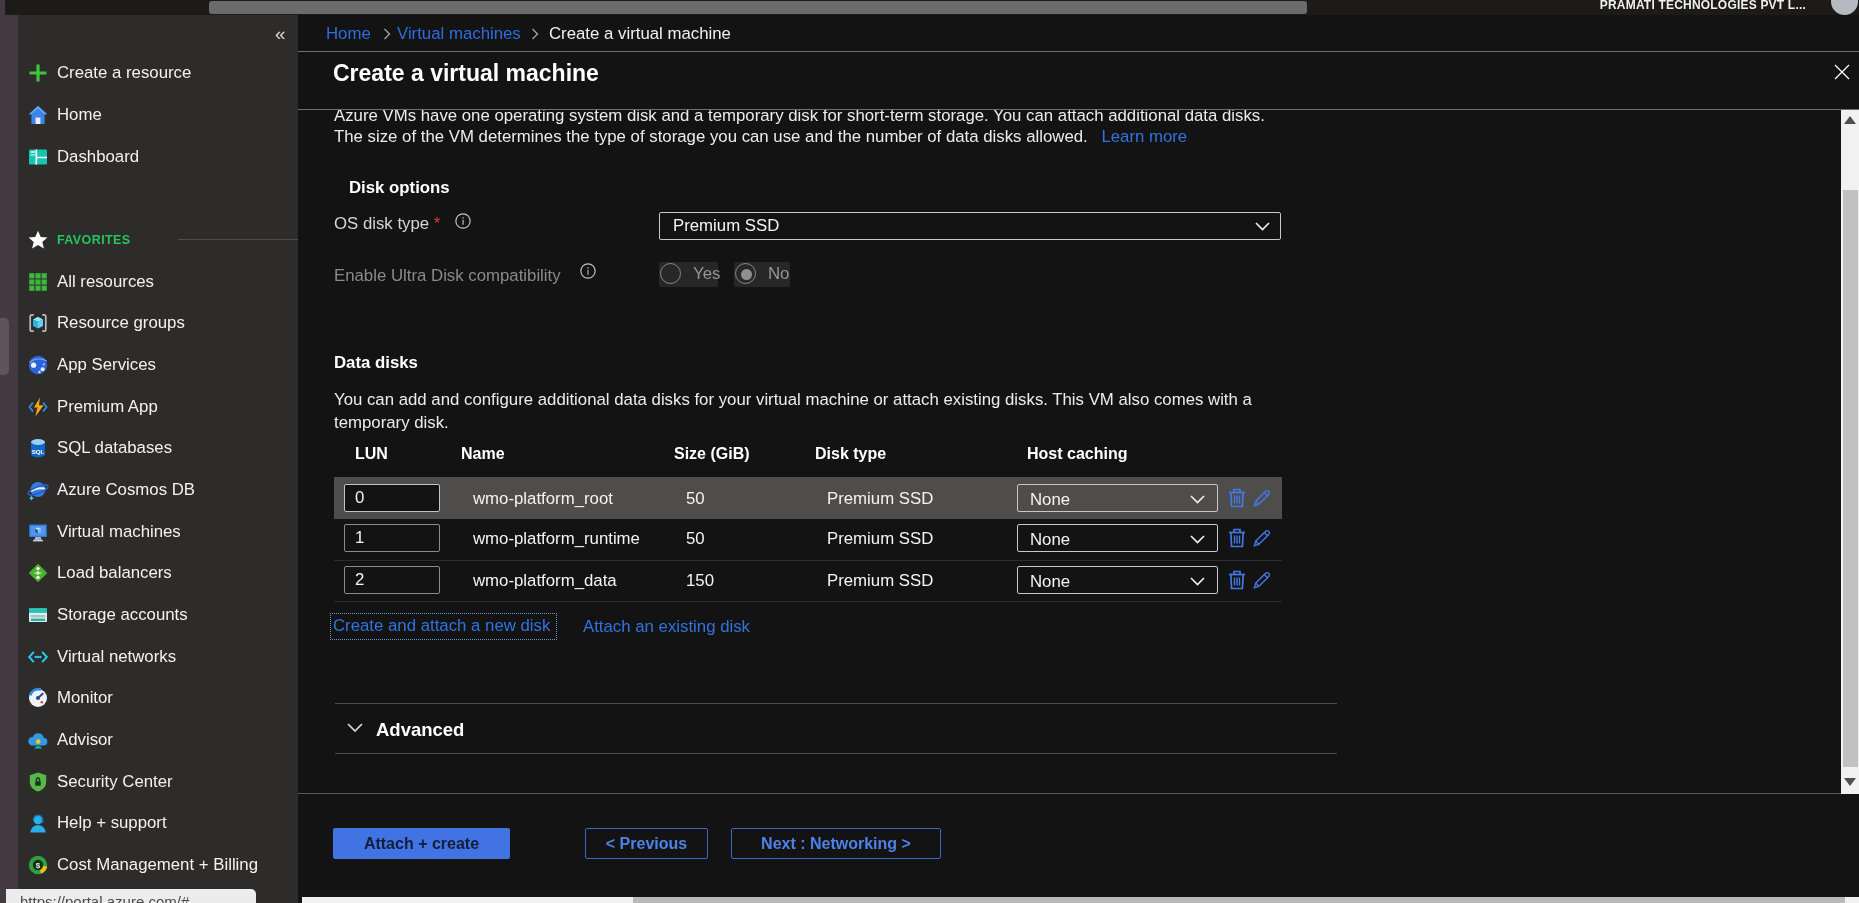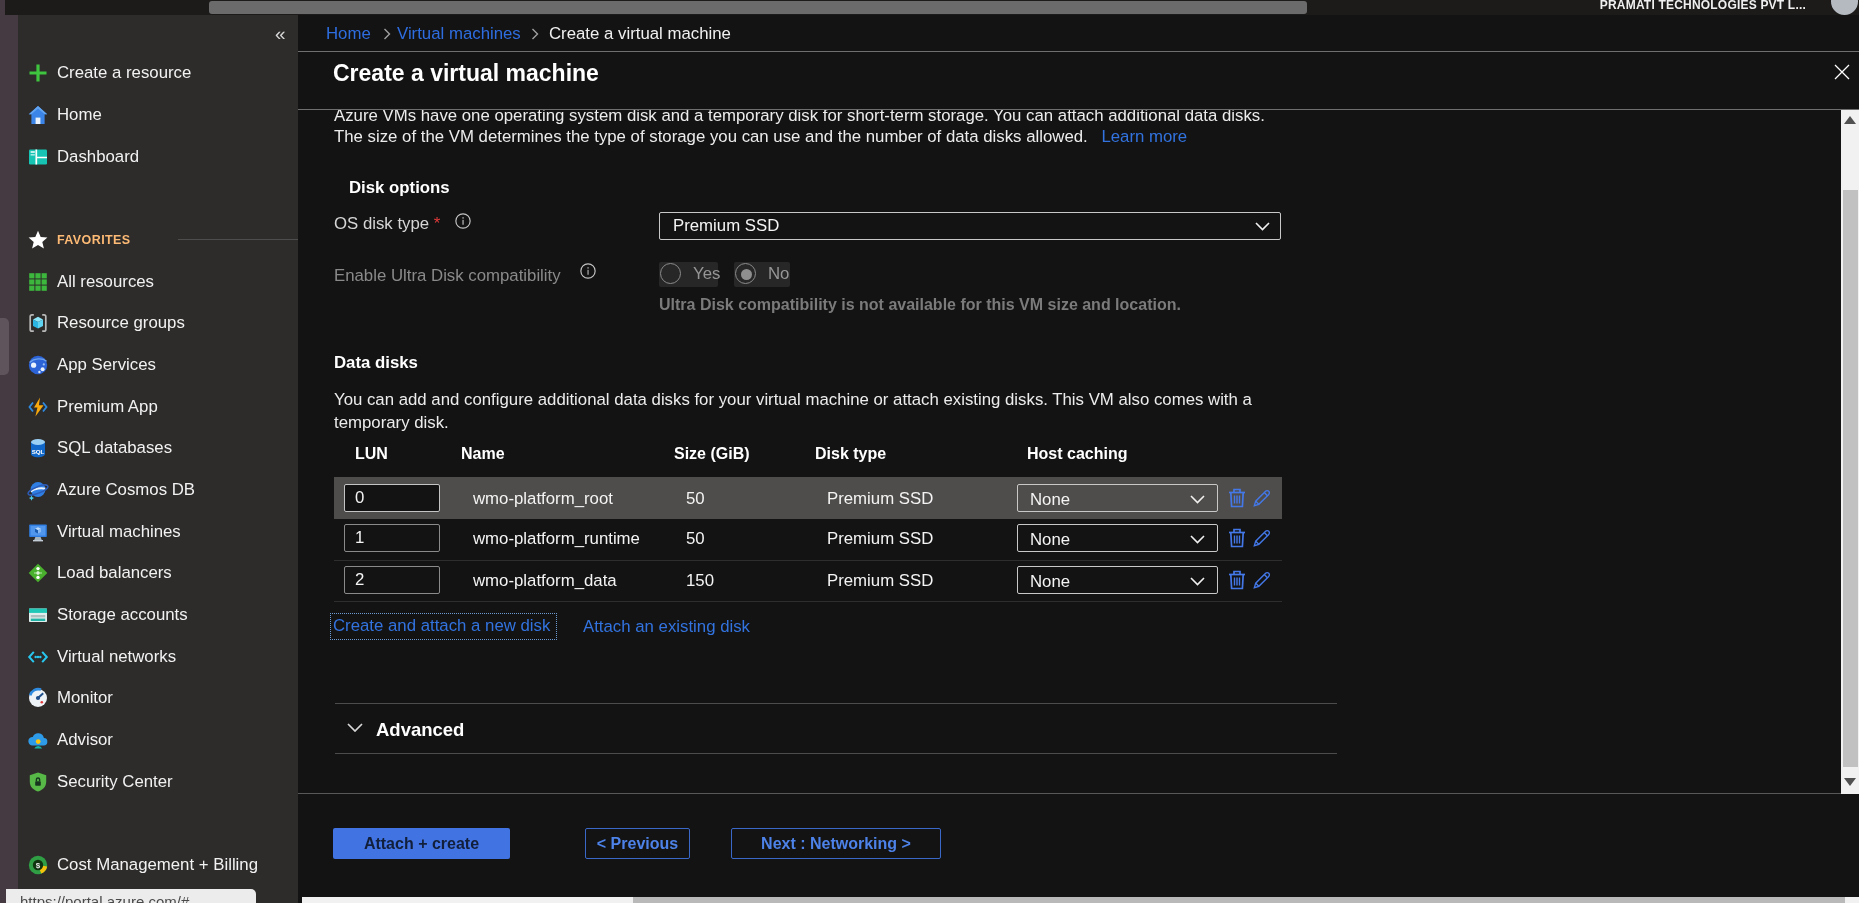--- a/index.html
+++ b/index.html
@@ -16,21 +16,21 @@
 #searchpill { left:204px; top:1px; width:1098px; height:13px; background:#6b6b6b; border-radius:3px; }
 #tenant { right:53px; top:-2px; font-size:12px; color:#f0f0f0; font-weight:700; letter-spacing:0.2px; }
 #avatar { left:1826px; top:-12px; width:27px; height:27px; border-radius:50%; background:#b5bac1; }
 
 
 #sidebar { left:18px; top:15px; width:280px; height:888px; background:#2d2c2b; }
 .collapse { left:257px; top:8px; color:#d8d8d8; font-size:19px; }
 .mitem { position:absolute; left:0; width:280px; height:42px; }
 .mitem .ic { position:absolute; left:9px; top:50%; margin-top:-11px; width:22px; height:22px; }
 .mitem .lb { position:absolute; left:39px; top:50%; transform:translateY(-50%); color:#f2f2f2; font-size:16.8px; white-space:nowrap; }
-.fav .lb { font-size:12.5px; font-weight:700; letter-spacing:0.4px; color:#fdba74; }
+.fav .lb { font-size:12.5px; font-weight:700; letter-spacing:0.4px; color:#22c55e; }
 .favline { left:160px; top:224px; width:138px; height:1px; background:#4d4d4d; }
 
 
 #statusurl { left:6px; top:889px; width:250px; height:22px; background:#ececec; border-radius:0 5px 0 0; color:#4a4a4a; font-size:15px; padding:4px 0 0 14px; white-space:nowrap; overflow:hidden; }
 
 
 #main { left:298px; top:15px; width:1561px; height:888px; background:#131313; }
 #crumbbar { left:0; top:0; width:1561px; height:36px; }
 .crumb { position:absolute; top:9px; font-size:16.8px; white-space:nowrap; }
 .clink { color:#2e6de0; }
@@ -65,21 +65,21 @@
 .hsel { position:absolute; left:719px; width:201px; height:28px; border:1px solid #c8c8c8; border-radius:2px; background:transparent; color:#f4f4f4; font-size:16.8px; }
 .icbtn { position:absolute; width:18px; height:20px; }
 
 
 .hr { position:absolute; left:37px; width:1002px; height:1px; background:#4c4c4c; }
 
 
 #pfoot { left:0; top:778px; width:1561px; height:110px; border-top:1px solid #585858; background:#131313; }
 .btn { position:absolute; top:34px; height:31px; border-radius:2px; font-size:16px; font-weight:700; text-align:center; }
 #btn1 { left:35px; width:177px; background:#4273e2; color:#121f3a; line-height:31px; }
-#btn2 { left:287px; width:105px; border:1px solid #3a68c8; color:#4d82e8; line-height:29px; background:#131313; }
+#btn2 { left:287px; width:123px; border:1px solid #3a68c8; color:#4d82e8; line-height:29px; background:#131313; }
 #btn3 { left:433px; width:210px; border:1px solid #3a68c8; color:#4d82e8; line-height:29px; background:#131313; }
 
 
 #vsb { left:1543px; top:95px; width:18px; height:684px; background:#f1f1f1; }
 #vthumb { left:1.5px; top:80px; width:15px; height:577px; background:#c1c1c1; }
 #hsb { left:4px; top:882px; width:1557px; height:6px; background:#f1f1f1; }
 #hthumb { left:331px; top:0; width:1212px; height:6px; background:#b9b9b9; }
 </style>
 </head>
 <body>
@@ -243,20 +243,29 @@
     <span class="lb">Advisor</span>
   </div>
   <div class="mitem" style="top:746px;">
     <svg class="ic" viewBox="0 0 22 22">
         <path d="M11 1.6 L19.2 4.2 V10.8 C19.2 15.8 15.7 19.1 11 20.6 C6.3 19.1 2.8 15.8 2.8 10.8 V4.2 Z" fill="#57b847"></path>
         <path d="M9.4 10.2 V8.6 A1.6 1.6 0 0 1 12.6 8.6 V10.2" stroke="#17331f" stroke-width="1.4" fill="none"></path>
         <rect x="8.2" y="10.2" width="5.6" height="4.6" rx="0.8" fill="#17331f"></rect>
       </svg>
     <span class="lb">Security Center</span>
   </div>
+  <div class="mitem" style="top:787px;">
+    <svg class="ic" viewBox="0 0 22 22">
+        <circle cx="11" cy="7.8" r="4.6" fill="#29b0e8"></circle>
+        <path d="M3.4 20.4 C3.9 14.8 7.9 13.2 11 13.2 C14.1 13.2 18.1 14.8 18.6 20.4 Z" fill="#29b0e8"></path>
+        <path d="M6.4 7.8 A4.6 4.6 0 0 1 15.6 7.8" stroke="#1272b8" stroke-width="1.6" fill="none"></path>
+        <rect x="14.7" y="7.6" width="1.8" height="3.4" rx="0.9" fill="#1272b8"></rect>
+      </svg>
+    <span class="lb">Help + support</span>
+  </div>
   <div class="mitem" style="top:829px;">
     <svg class="ic" viewBox="0 0 22 22">
         <circle cx="11" cy="11" r="9.2" fill="#2f9e44"></circle>
         <path d="M11 11 L20.2 12.6 A9.2 9.2 0 0 1 14.2 19.6 Z" fill="#f4c20d"></path>
         <circle cx="11" cy="11" r="5.2" fill="#10340f"></circle>
         <text x="11" y="14" font-size="8" fill="#e8e8e8" text-anchor="middle" font-weight="bold" font-family="Liberation Sans">$</text>
       </svg>
     <span class="lb">Cost Management + Billing</span>
   </div>
   <div class="favline abs"></div>
@@ -303,21 +312,20 @@
         <rect x="6.9" y="6.4" width="1.3" height="4.6" fill="#9a9a9a"></rect>
         <rect x="6.9" y="3.9" width="1.3" height="1.4" fill="#9a9a9a"></rect>
       </svg>
     <div class="radiobox" style="left:361px; top:152px; width:59px; height:25px;"></div>
     <div class="rcirc abs" style="left:362px; top:153px;"></div>
     <div class="rlab abs" style="left:395px; top:154px;">Yes</div>
     <div class="radiobox" style="left:436px; top:152px; width:56px; height:25px;"></div>
     <div class="rcirc abs" style="left:437px; top:153px;"></div>
     <div class="rdot abs" style="left:442.5px; top:158.5px;"></div>
     <div class="rlab abs" style="left:470px; top:154px;">No</div>
-    <div class="txt" style="left:361px; top:186px; color:#7b7b7b; font-weight:700; font-size:16px;">Ultra Disk compatibility is not available for this VM size and location.</div>
 
     <div class="txt h2" style="left:36px; top:243px;">Data disks</div>
     <div class="txt" style="left:36px; top:278px; line-height:23px;">You can add and configure additional data disks for your virtual machine or attach existing disks. This VM also comes with a<br>temporary disk.</div>
 
     <div class="th" style="left:57px; top:335px;">LUN</div>
     <div class="th" style="left:163px; top:335px;">Name</div>
     <div class="th" style="left:376px; top:335px;">Size (GiB)</div>
     <div class="th" style="left:517px; top:335px;">Disk type</div>
     <div class="th" style="left:729px; top:335px;">Host caching</div>
 

